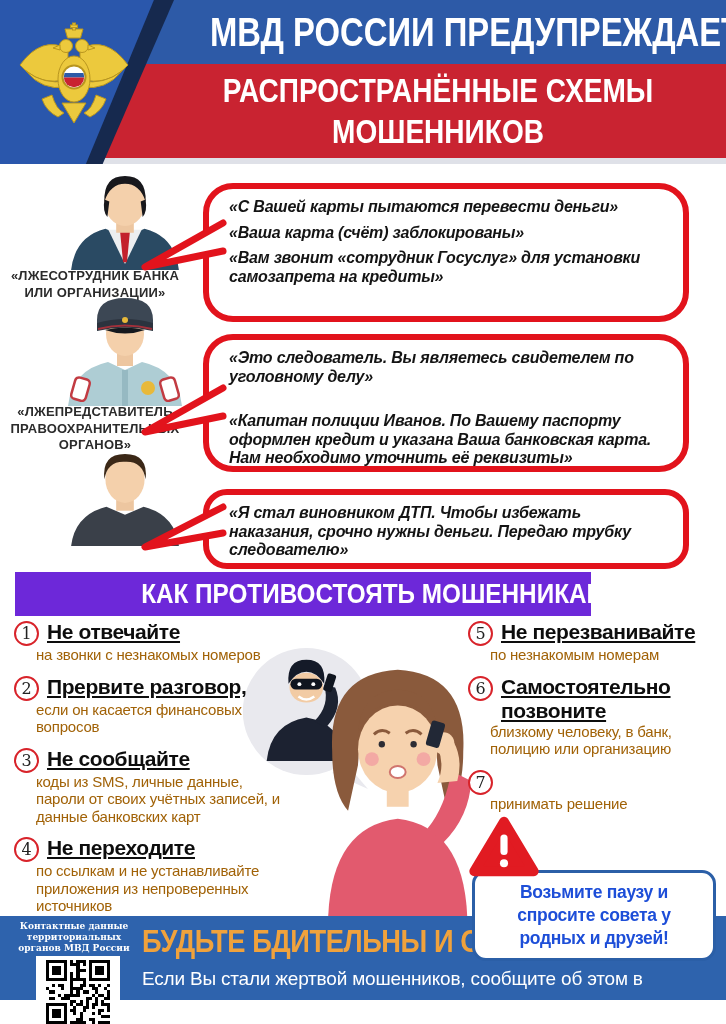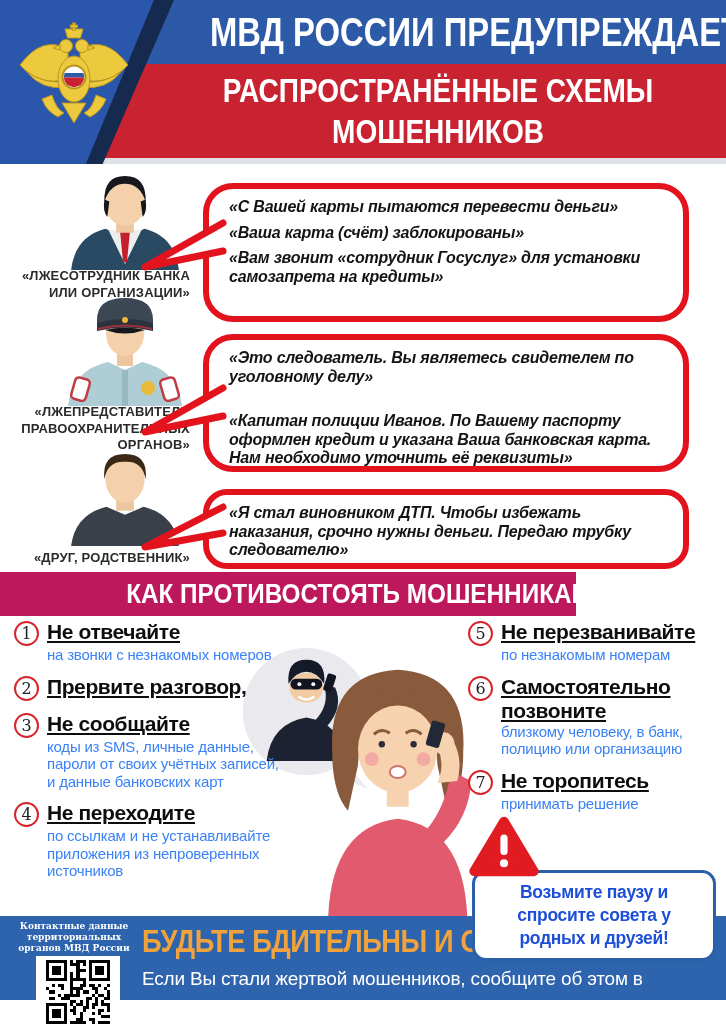--- a/index.html
+++ b/index.html
@@ -17,47 +17,47 @@
            font-weight:bold;font-size:33px;line-height:41px;transform:scaleX(.85);transform-origin:center;}
   .emblem-dark{position:absolute;left:0;top:0;width:174px;height:176px;background:#16294e;
                clip-path:polygon(0 0,100% 0,56% 100%,0 100%);}
   .emblem-blue{position:absolute;left:0;top:0;width:162px;height:168px;background:#2a57ac;
                clip-path:polygon(0 0,95% 0,52% 100%,0 100%);}
   .emblem-svg{position:absolute;left:12px;top:20px;}
 
   
   .schemes{position:absolute;left:0;top:164px;width:726px;height:408px;background:#fff;}
   .actor{position:absolute;width:190px;text-align:center;}
-  .actor-caption{position:absolute;width:190px;left:0;text-align:right;font-weight:bold;
+  .actor-caption{position:absolute;width:190px;left:0;text-align:center;font-weight:bold;
                  font-size:13px;line-height:16.5px;color:#2b2b2b;letter-spacing:.2px;}
   .bubble{position:absolute;left:203px;width:486px;background:#fff;border:6px solid #e2131c;
           border-radius:30px;box-sizing:border-box;padding:9px 18px 8px 20px;}
   .bubble p{margin:0 0 7px 0;font-style:italic;font-weight:bold;font-size:16px;line-height:18.5px;
             color:#141414;letter-spacing:-.2px;}
   .bubble p:last-child{margin-bottom:0;}
   .bubble p.gap{margin-bottom:26px;}
   .tail{position:absolute;left:-70px;width:88px;height:64px;}
 
   
-  .green-band{position:absolute;left:0;top:572px;width:576px;height:44px;background:#be185d;}
+  .green-band{position:absolute;left:15px;top:572px;width:576px;height:44px;background:#6d28d9;}
   .green-title{width:726px;text-align:center;color:#fff;font-weight:bold;font-size:27px;line-height:44px;
                transform:scaleX(.9);transform-origin:center;white-space:nowrap;}
 
   
   .tips{position:absolute;left:0;top:616px;width:726px;height:300px;background:#fff;}
   .col{position:absolute;top:4px;z-index:2;}
   .col-left{left:14px;width:270px;}
   .col-right{left:468px;width:258px;}
   .item{margin-bottom:11px;}
   .item-head{display:flex;align-items:flex-start;gap:8px;}
   .num{width:25px;height:25px;border:2.5px solid #d8232a;border-radius:50%;display:flex;align-items:center;
        justify-content:center;font-family:"DejaVu Serif",serif;font-size:16px;color:#222;background:#fff;
        flex:0 0 25px;box-sizing:border-box;margin-top:1px;}
   .item-title{font-size:21px;font-weight:bold;color:#0d0d0d;letter-spacing:-.4px;line-height:24px;text-decoration:underline;}
-  .item-desc{margin-left:33px;font-size:15px;line-height:17.5px;color:#3b82f6;letter-spacing:-.2px;}
+  .item-desc{margin-left:22px;font-size:15px;line-height:17.5px;color:#a16207;letter-spacing:-.2px;}
   .illus{position:absolute;left:232px;top:16px;z-index:1;}
   .warning{position:relative;margin-top:58px;margin-left:4px;width:244px;}
   .warning-tri{position:absolute;left:-4px;top:-56px;}
   .warning-box{border:3px solid #2b5fa7;border-radius:14px;background:#fff;padding:8px 8px;
                font-size:17.5px;font-weight:bold;color:#1d4ed8;text-align:center;line-height:23px;letter-spacing:-.3px;}
 
   
   .footer{position:absolute;left:0;top:916px;width:726px;height:84px;background:#2e63ad;}
   .qr-caption{position:absolute;left:8px;top:5px;width:132px;text-align:center;color:#fff;
               font-family:"DejaVu Serif",serif;font-weight:bold;font-size:9px;line-height:11px;}
@@ -162,23 +162,20 @@
       <p class="gap">«Это следователь. Вы являетесь свидетелем по уголовному делу»</p>
       <p>«Капитан полиции Иванов. По Вашему паспорту оформлен кредит и указана Ваша банковская карта. Нам необходимо уточнить её реквизиты»</p>
     </div>
 
     <svg class="actor" style="left:30px;top:284px;" width="130" height="98" viewBox="0 0 130 100">
       <path d="M10,100 Q14,68 46,60 L65,68 L84,60 Q116,68 120,100 Z" fill="#3a4049"></path>
       <rect x="56" y="44" width="18" height="20" fill="#edc6a0"></rect>
       <ellipse cx="65" cy="32" rx="20" ry="24" fill="#f4d0ab"></ellipse>
       <path d="M44,32 Q41,6 65,6 Q89,6 86,32 Q83,13 65,14 Q47,13 44,32 Z" fill="#3b2817"></path>
     </svg>
-    <div class="actor-caption" style="top:386px;">
-      <div>«ДРУГ, РОДСТВЕННИК»</div>
-    </div>
 
     <div class="bubble" style="top:325px;height:80px;border-radius:24px;">
       <svg class="tail" style="top:4px;" viewBox="0 0 88 64">
         <path d="M84,8 L6,48 L84,34" fill="#fff" stroke="#e2131c" stroke-width="7" stroke-linejoin="round" stroke-linecap="round"></path>
       </svg>
       <p>«Я стал виновником ДТП. Чтобы избежать наказания, срочно нужны деньги. Передаю трубку следователю»</p>
     </div>
   </div>
 
   <div class="green-band">
@@ -227,20 +224,21 @@
           <div class="num">1</div>
           <div class="item-title">Не отвечайте</div>
         </div>
         <div class="item-desc">на звонки с незнакомых номеров</div>
       </div>
       <div class="item">
         <div class="item-head">
           <div class="num">2</div>
           <div class="item-title">Прервите разговор,</div>
         </div>
+        <div class="item-desc">если он касается финансовых вопросов</div>
       </div>
       <div class="item">
         <div class="item-head">
           <div class="num">3</div>
           <div class="item-title">Не сообщайте</div>
         </div>
         <div class="item-desc">коды из SMS, личные данные, пароли от своих учётных записей, и данные банковских карт</div>
       </div>
       <div class="item">
         <div class="item-head">
@@ -262,21 +260,20 @@
       <div class="item">
         <div class="item-head">
           <div class="num">6</div>
           <div class="item-title">Самостоятельно позвоните</div>
         </div>
         <div class="item-desc">близкому человеку, в банк, полицию или организацию</div>
       </div>
       <div class="item">
         <div class="item-head">
           <div class="num">7</div>
-          <div class="item-title">Не торопитесь</div>
         </div>
         <div class="item-desc">принимать решение</div>
       </div>
 
       <div class="warning">
         <svg class="warning-tri" width="72" height="66" viewBox="0 0 80 72">
           <path d="M40,8 L73,63 L7,63 Z" fill="#e11b22" stroke="#e11b22" stroke-width="11" stroke-linejoin="round"></path>
           <rect x="36" y="22" width="8" height="23" rx="4" fill="#fff"></rect>
           <circle cx="40" cy="54" r="4.5" fill="#fff"></circle>
         </svg>

